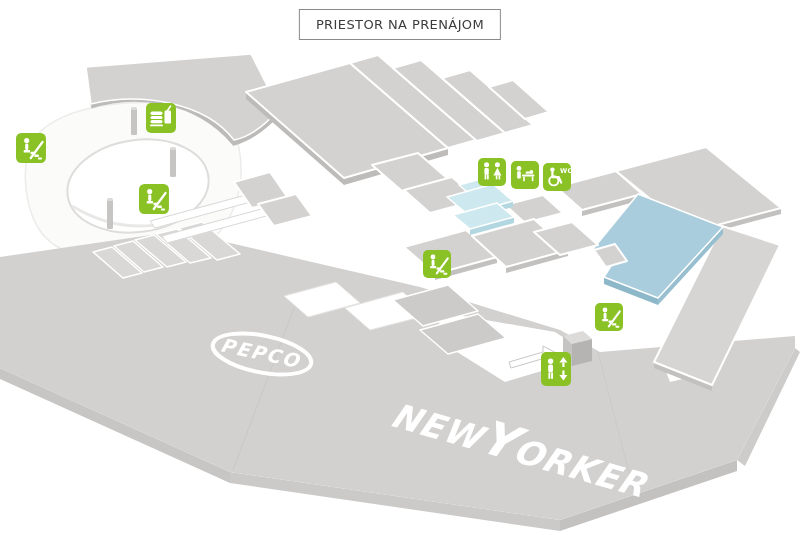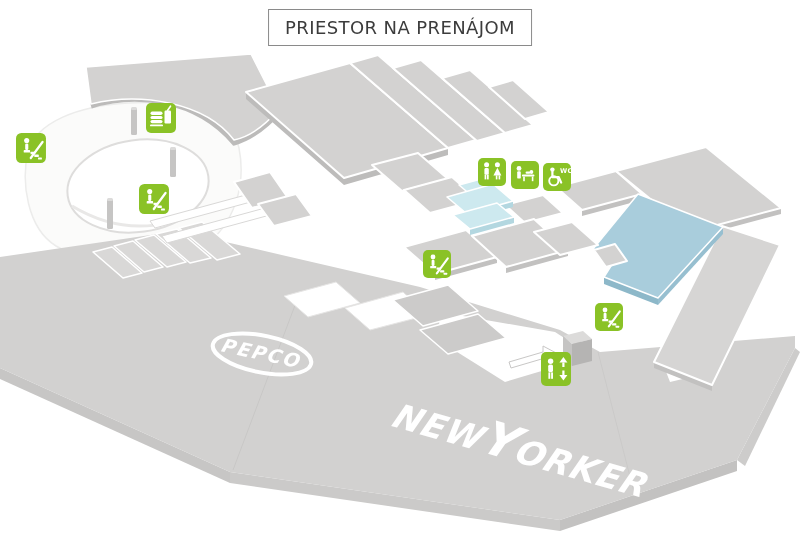--- a/index.html
+++ b/index.html
@@ -1,19 +1,19 @@
 <!DOCTYPE html>
 <html><head>
 <meta charset="utf-8">
 <style>
   html,body{margin:0;padding:0;background:#ffffff;width:800px;height:535px;overflow:hidden;
     font-family:"DejaVu Sans","Liberation Sans",sans-serif;}
   .stage{position:relative;width:800px;height:535px;background:#fff;}
   .title-box{position:absolute;top:9px;left:50%;transform:translateX(-50%);
-    border:1px solid #8a8a8a;background:#fff;color:#3c3c3c;font-size:18px;
+    border:1px solid #8a8a8a;background:#fff;color:#3c3c3c;font-size:13px;
     letter-spacing:.4px;padding:7px 16px;white-space:nowrap;}
   svg{display:block;position:absolute;top:0;left:0;}
   .unit{stroke:#ffffff;stroke-width:2;stroke-linejoin:round;}
   .unit-thin{stroke:#ffffff;stroke-width:1.5;stroke-linejoin:round;}
   text.logo{font-weight:bold;font-style:italic;fill:#ffffff;}
 </style>
 </head>
 <body>
 
 <div class="stage">

